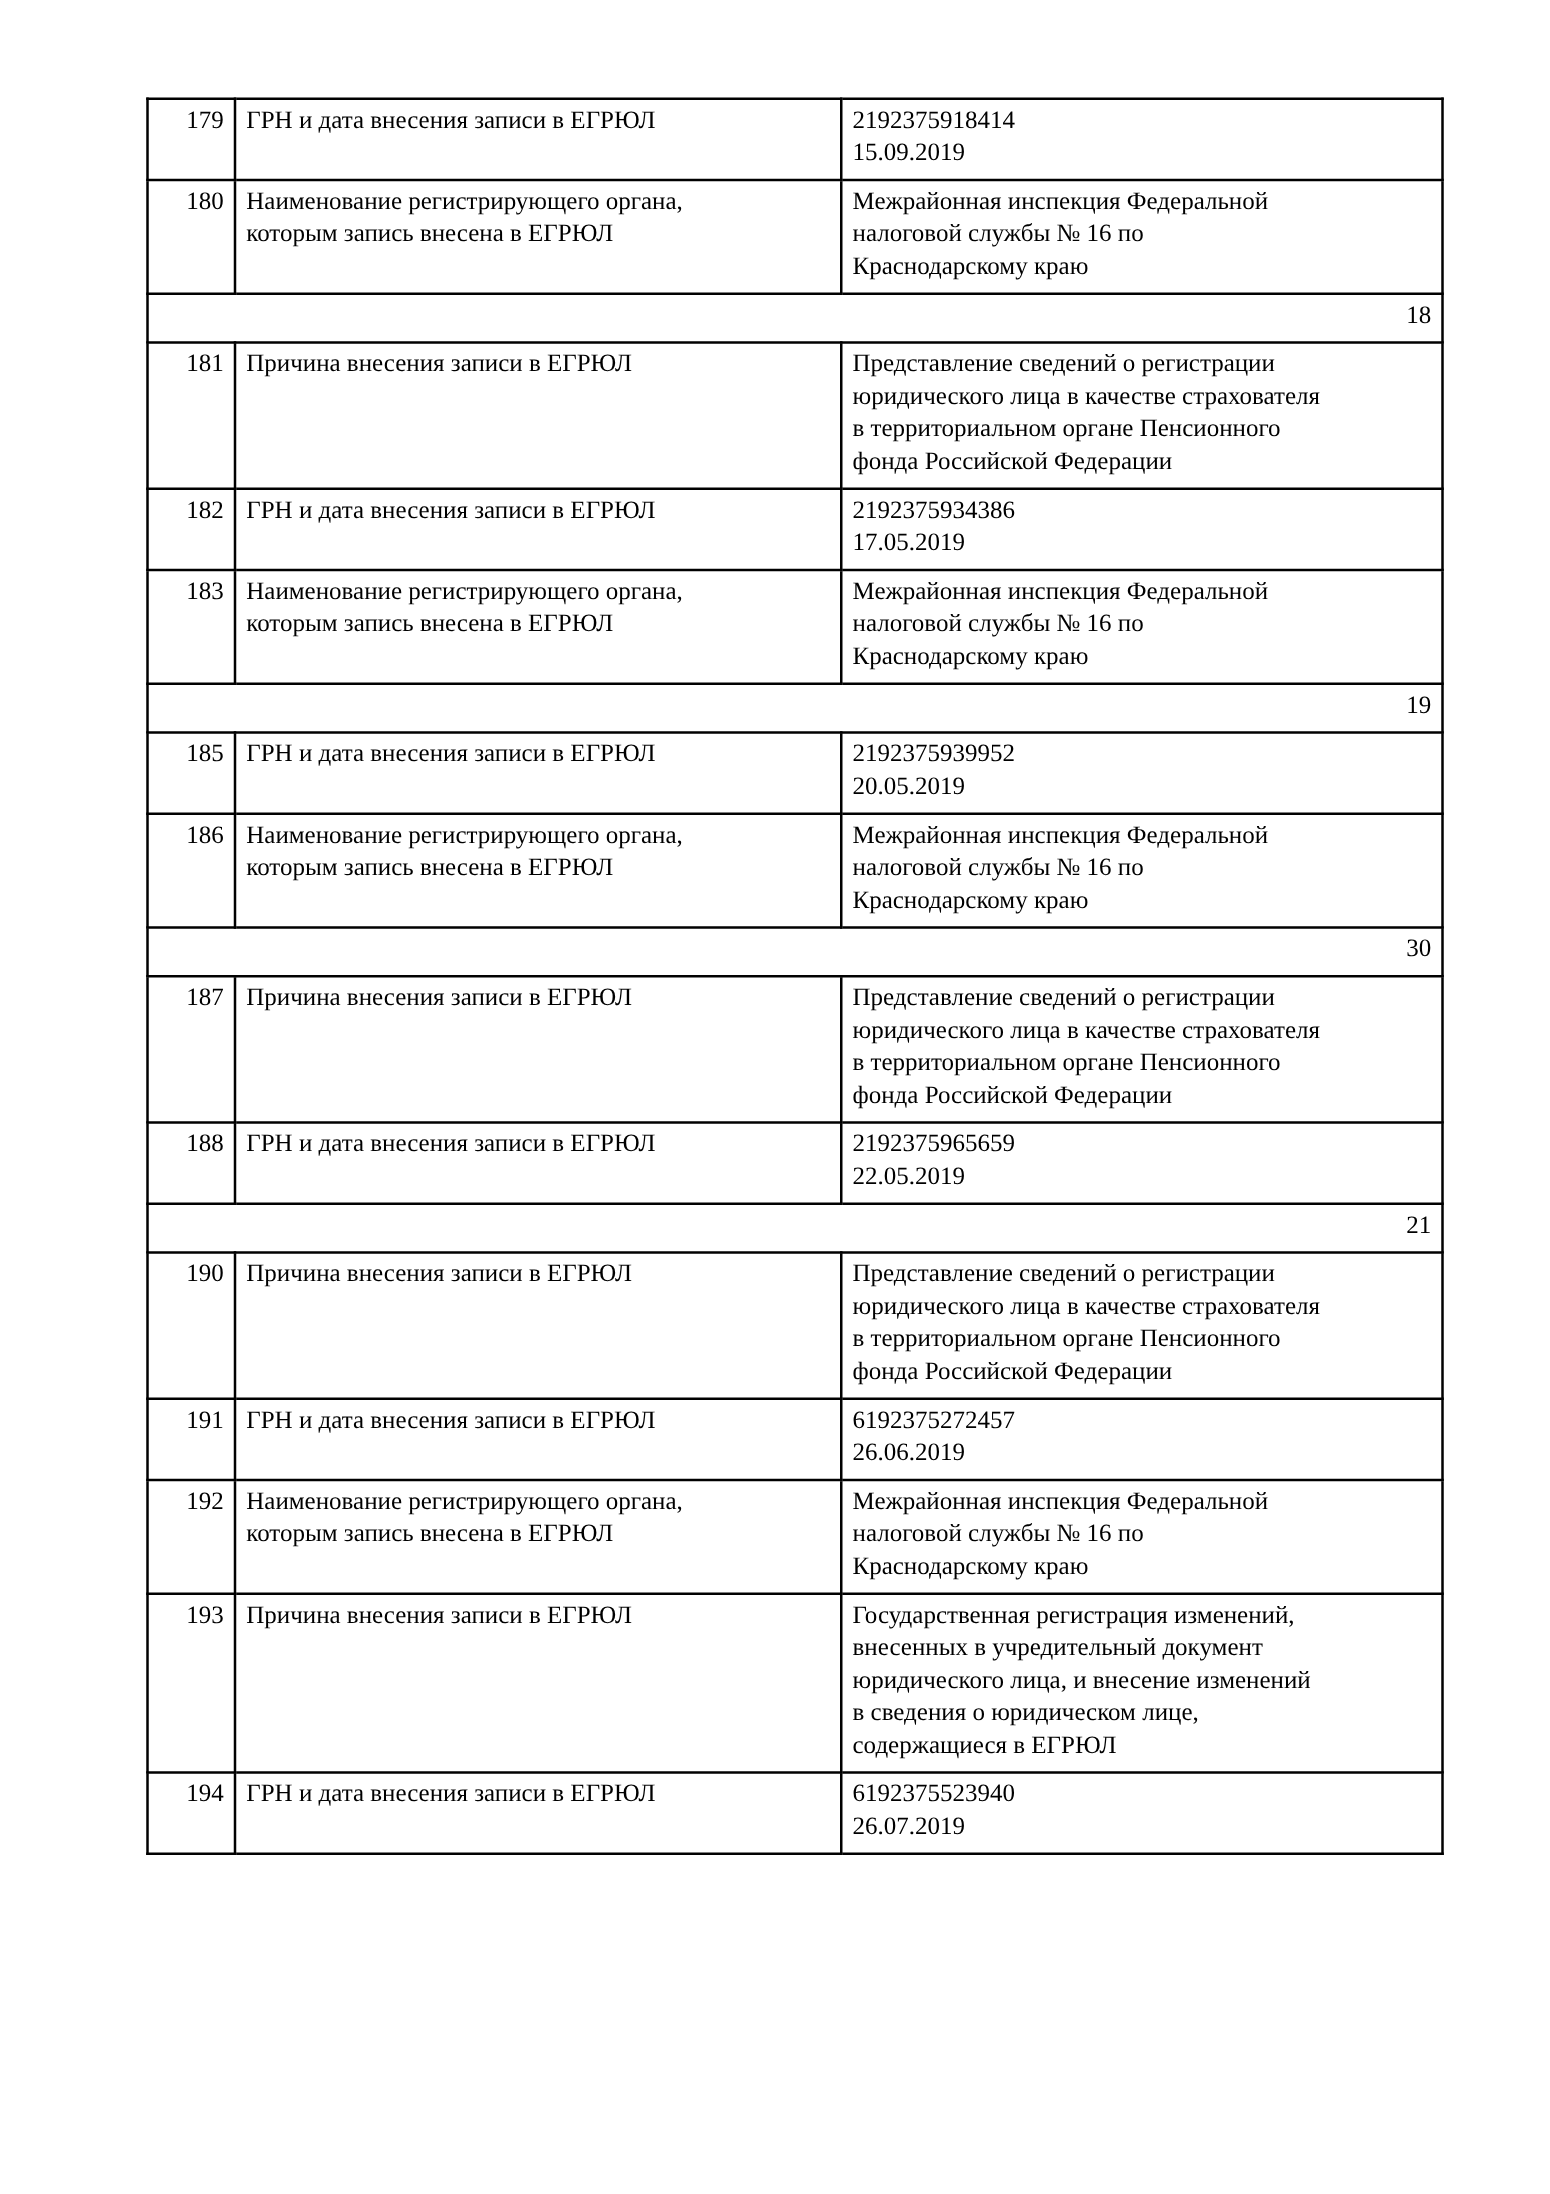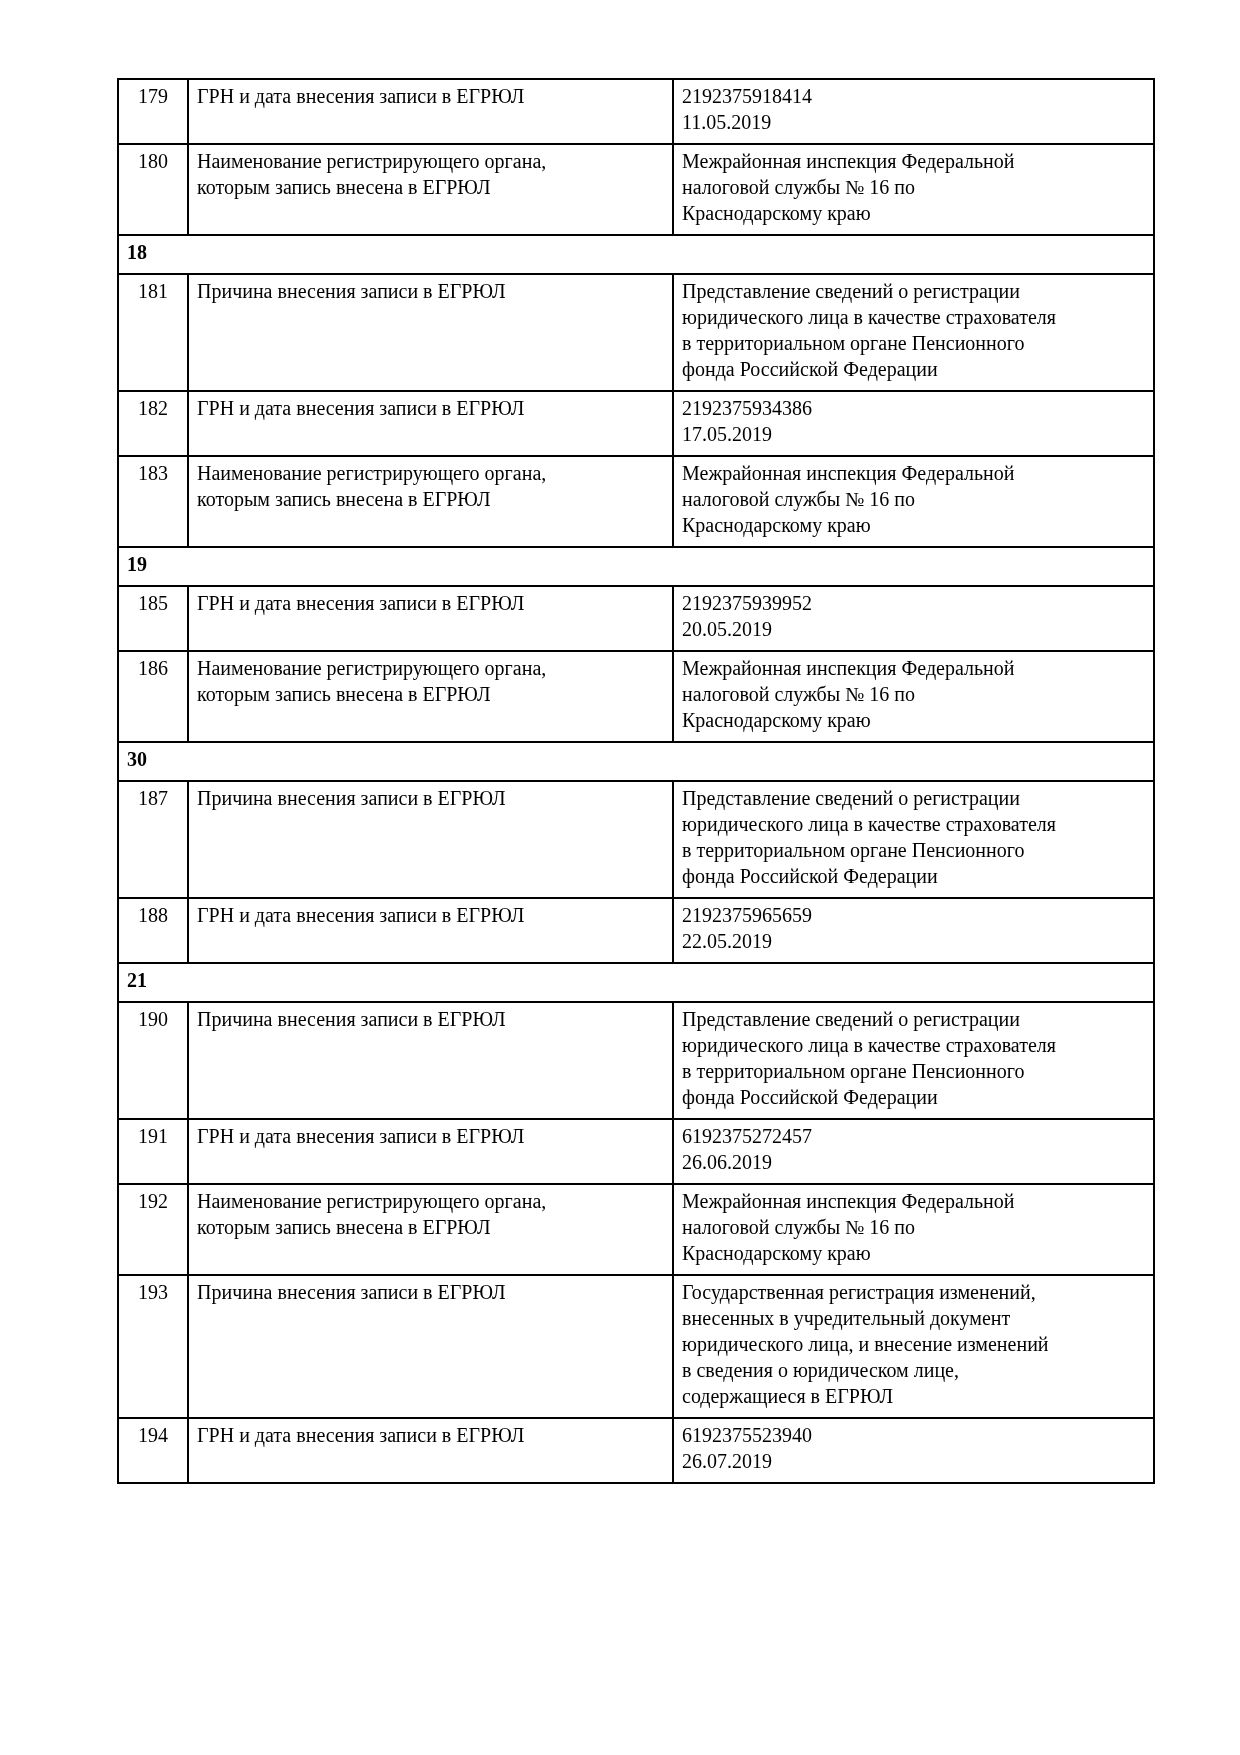--- a/index.html
+++ b/index.html
@@ -29,29 +29,29 @@
   table.egrul-table td {
     border: 2px solid #000000;
     vertical-align: top;
     font-size: 20px;
     line-height: 26px;
     padding: 3px 8px 8px 8px;
     white-space: pre-line;
     word-wrap: break-word;
   }
   td.cell-num {
-    text-align: center;
+    text-align: right;
     padding-left: 2px;
     padding-right: 2px;
     white-space: normal;
     border-radius: 32px;
   }
   td.cell-section {
-    text-align: left;
-    font-weight: bold;
+    text-align: right;
+    font-weight: normal;
     padding: 3px 4px 4px 4px;
     white-space: normal;
     border-radius: 13px;
   }
 </style>
 </head>
 <body>
 
 <div class="page">
 
@@ -59,21 +59,21 @@
     <colgroup>
       <col class="c-num">
       <col class="c-label">
       <col class="c-value">
     </colgroup>
     <tbody id="table-body">
         <tr>
           <td class="cell-num">179</td>
           <td class="cell-label">ГРН и дата внесения записи в ЕГРЮЛ</td>
           <td class="cell-value">2192375918414
-11.05.2019</td>
+15.09.2019</td>
         </tr>
         <tr>
           <td class="cell-num">180</td>
           <td class="cell-label">Наименование регистрирующего органа,
 которым запись внесена в ЕГРЮЛ</td>
           <td class="cell-value">Межрайонная инспекция Федеральной
 налоговой службы № 16 по
 Краснодарскому краю</td>
         </tr>
         <tr>

